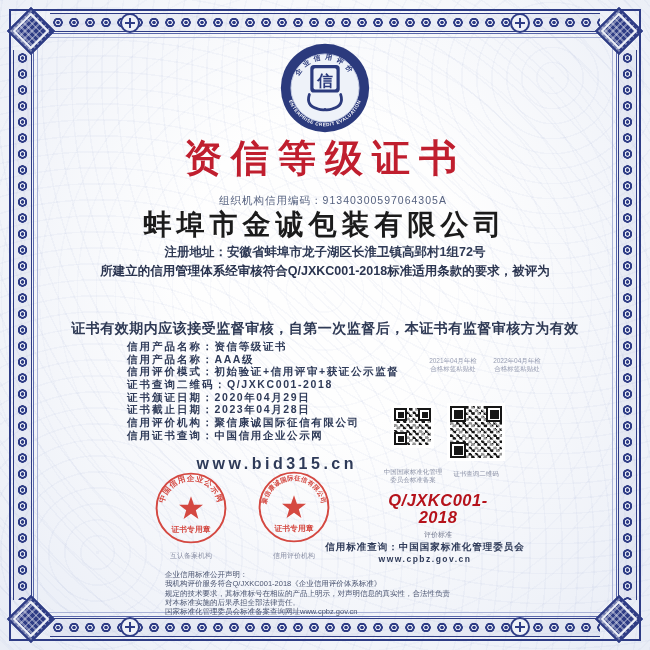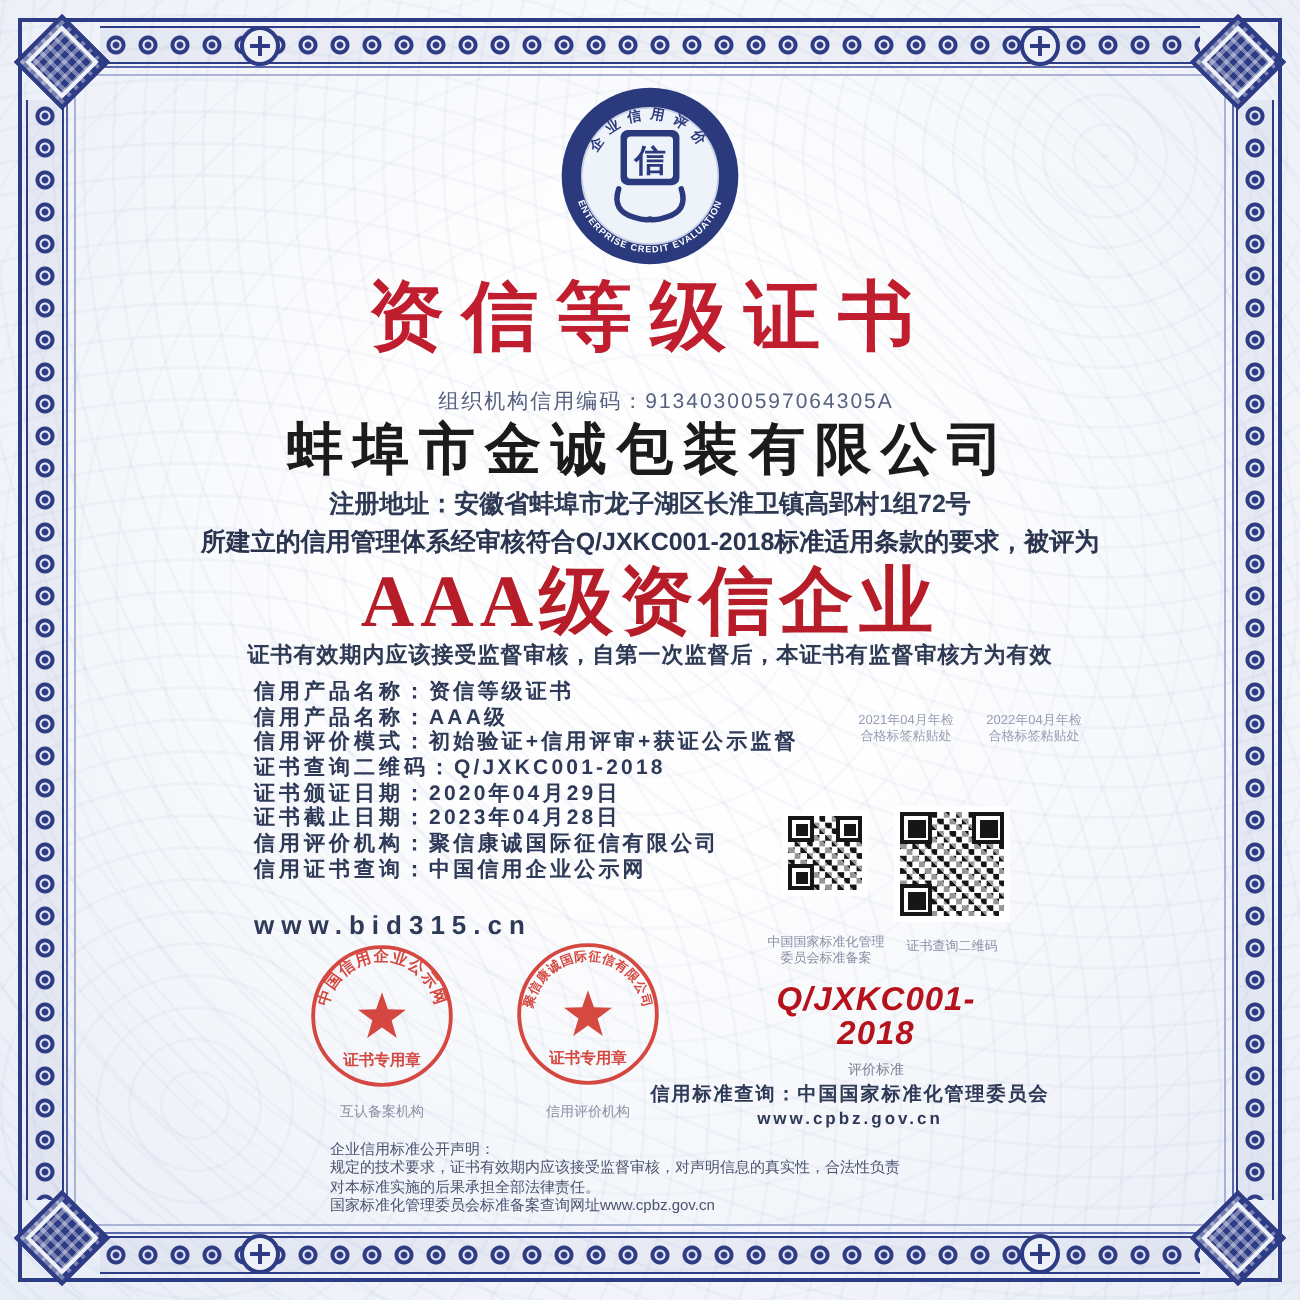--- a/index.html
+++ b/index.html
@@ -55,26 +55,26 @@
   .ctr{left:0;right:0;text-align:center;}
   .emblem{left:279px;top:42px;width:92px;height:92px;}
   .title{top:133px;font-size:38px;font-weight:bold;color:#c01e2e;
     letter-spacing:9px;font-family:"Liberation Serif","DejaVu Serif",serif;}
   .orgcode{top:194px;font-size:10.5px;color:#55617f;letter-spacing:1px;margin-left:16px;}
   .company{top:206px;font-size:28px;font-weight:bold;color:#1b1b1b;letter-spacing:5px;}
   .address{top:244px;font-size:12.5px;font-weight:bold;color:#2f3a55;}
   .statement{top:263px;font-size:12.5px;font-weight:bold;color:#2b3550;}
   .grade{top:276px;font-size:37px;font-weight:bold;color:#b61d28;letter-spacing:3px;
     font-family:"Liberation Serif","DejaVu Serif",serif;}
-  .validity{top:320px;font-size:11px;font-weight:bold;color:#2f3a55;letter-spacing:.5px;}
+  .validity{top:320px;font-size:14px;font-weight:bold;color:#2f3a55;letter-spacing:.5px;}
   .fields{left:127px;top:340px;font-size:10.5px;font-weight:bold;color:#2e3a58;}
   .frow{height:12.7px;line-height:12.7px;white-space:nowrap;}
   .frow .lab{letter-spacing:2px;}
   .frow .val{letter-spacing:1.6px;}
-  .website{left:127px;top:455px;width:230px;text-align:left;font-size:13px;
+  .website{left:127px;top:455px;width:230px;text-align:right;font-size:16px;
     font-weight:bold;letter-spacing:3.5px;color:#2e3a58;}
   .check{font-size:6.5px;color:#989eb3;text-align:center;line-height:8px;width:58px;}
   .check1{left:424px;top:357px;} .check2{left:488px;top:357px;}
   .qr{background:#fff;padding:3px;box-sizing:border-box;}
   .qr .modules{width:100%;height:100%;position:relative;
     background-image:
       linear-gradient(45deg, rgba(255,255,255,.55) 25%, transparent 25% 50%, rgba(255,255,255,.55) 50% 75%, transparent 75%),
       conic-gradient(#161616 25%, transparent 0 50%, #161616 0 75%, transparent 0);
     background-size:9px 9px,6.2px 6.2px;}
   .finder{position:absolute;border:2.5px solid #161616;background:#fff;}
@@ -142,21 +142,20 @@
     <text x="50" y="47.5" font-size="17" font-weight="bold" fill="#2b3a7d" text-anchor="middle">信</text>
     <path d="M33 57 q-4 12 8.5 15.5 q5.5 1.8 8.5 1" fill="none" stroke="#2b3a7d" stroke-width="3" stroke-linecap="round"></path>
     <path d="M67 57 q4 12 -8.5 15.5 q-5.5 1.8 -8.5 1" fill="none" stroke="#2b3a7d" stroke-width="3" stroke-linecap="round"></path>
   </svg>
 
   <div class="abs ctr title">资信等级证书</div>
   <div class="abs ctr orgcode">组织机构信用编码：91340300597064305A</div>
   <div class="abs ctr company">蚌埠市金诚包装有限公司</div>
   <div class="abs ctr address">注册地址：安徽省蚌埠市龙子湖区长淮卫镇高郢村1组72号</div>
   <div class="abs ctr statement">所建立的信用管理体系经审核符合Q/JXKC001-2018标准适用条款的要求，被评为</div>
-  <div class="abs ctr grade">AAA级资信企业</div>
   <div class="abs ctr validity">证书有效期内应该接受监督审核，自第一次监督后，本证书有监督审核方为有效</div>
 
   <div class="abs fields">
     <div class="frow"><span class="lab">信用产品名称：</span><span class="val">资信等级证书</span></div>
     <div class="frow"><span class="lab">信用产品名称：</span><span class="val">AAA级</span></div>
     <div class="frow"><span class="lab">信用评价模式：</span><span class="val">初始验证+信用评审+获证公示监督</span></div>
     <div class="frow"><span class="lab">证书查询二维码：</span><span class="val">Q/JXKC001-2018</span></div>
     <div class="frow"><span class="lab">证书颁证日期：</span><span class="val">2020年04月29日</span></div>
     <div class="frow"><span class="lab">证书截止日期：</span><span class="val">2023年04月28日</span></div>
     <div class="frow"><span class="lab">信用评价机构：</span><span class="val">聚信康诚国际征信有限公司</span></div>
@@ -225,18 +224,19 @@
     <polygon points="50,34 54,45.5 66.2,45.7 56.5,53.1 60,64.8 50,57.8 40,64.8 43.5,53.1 33.8,45.7 46,45.5" fill="#d23a32"></polygon>
     <text x="50" y="83" text-anchor="middle" font-size="10.5" font-weight="bold" fill="#d23a32">证书专用章</text>
   </svg>
   <div class="abs stampcap scap2">信用评价机构</div>
 
   <div class="abs stdquery">信用标准查询：中国国家标准化管理委员会</div>
   <div class="abs stdqurl">www.cpbz.gov.cn</div>
 
   <div class="abs decl">
     <div>企业信用标准公开声明：</div>
-    <div>规定的技术要求，证书有效期内应该接受监督审核，对声明信息的真实性，合法性负责</div>
+    <div>我机构评价服务符合Q/JXKC001-2018《企业信用评价体系标准》</div>
+    <div>规定的技术要求，其标准标号在相应的产品上明示，对声明信息的真实性，合法性负责</div>
     <div>对本标准实施的后果承担全部法律责任。</div>
     <div>国家标准化管理委员会标准备案查询网址www.cpbz.gov.cn</div>
   </div>
 
 </div>
 
 </body></html>

